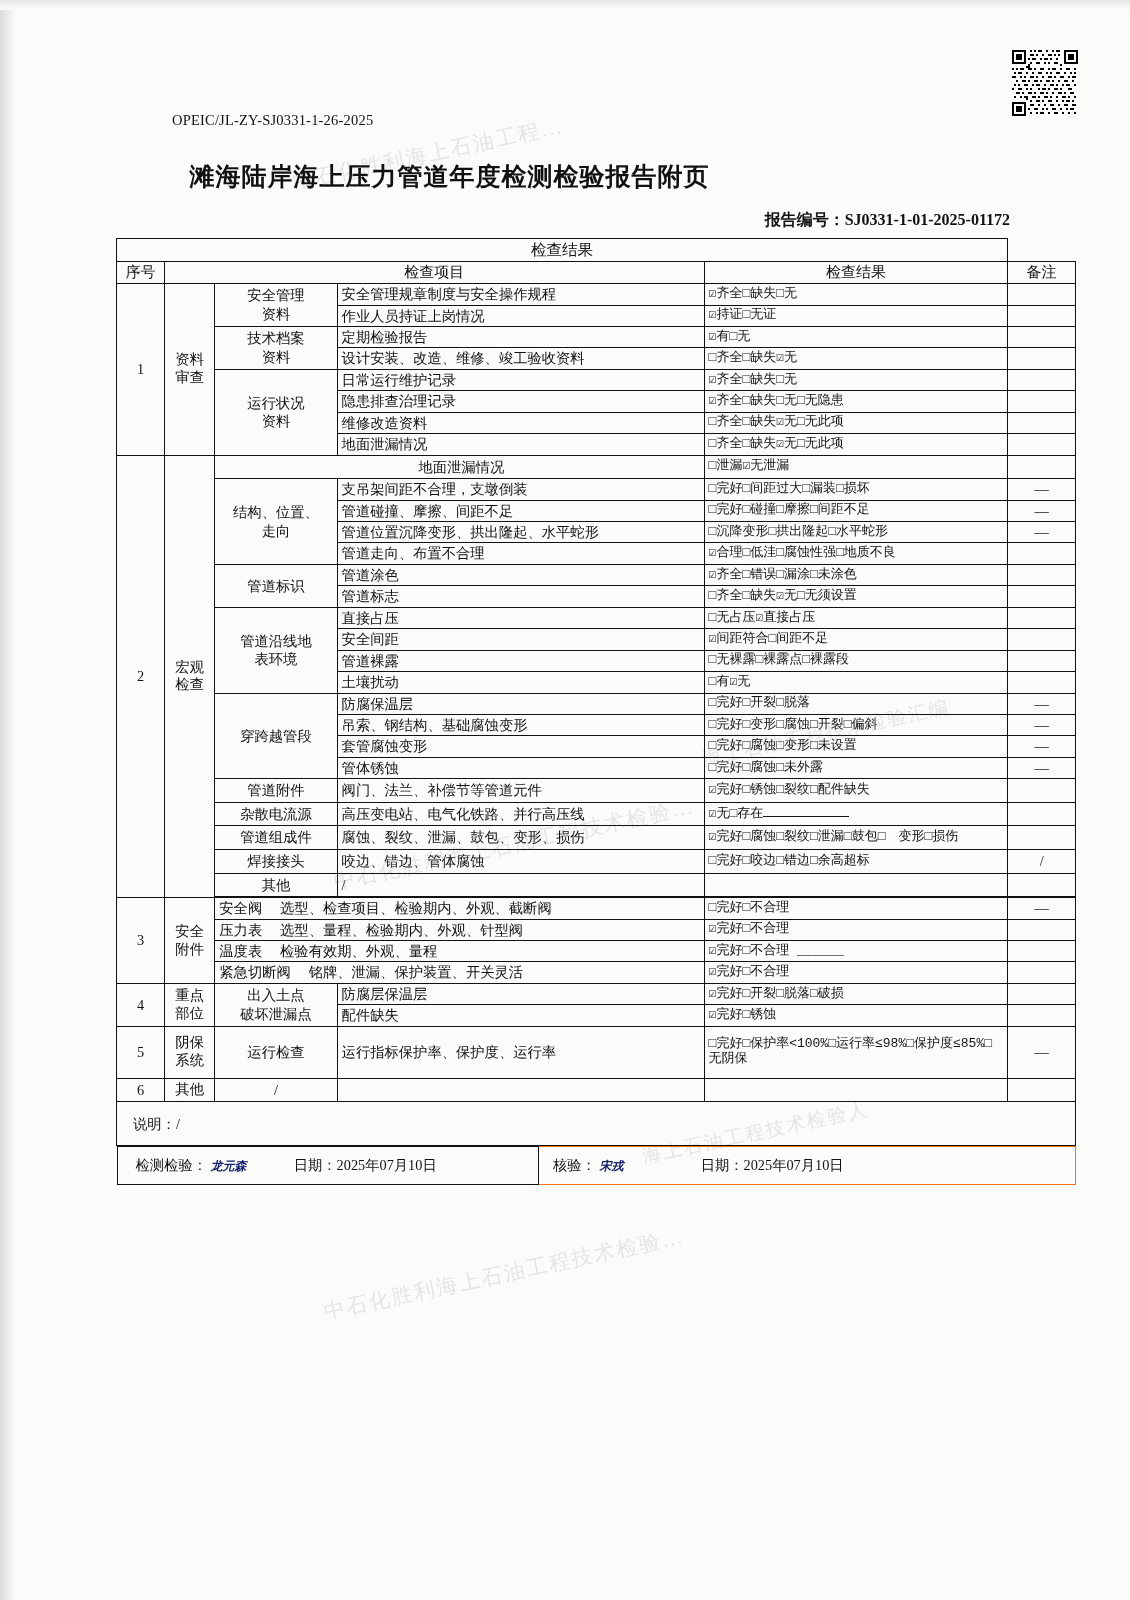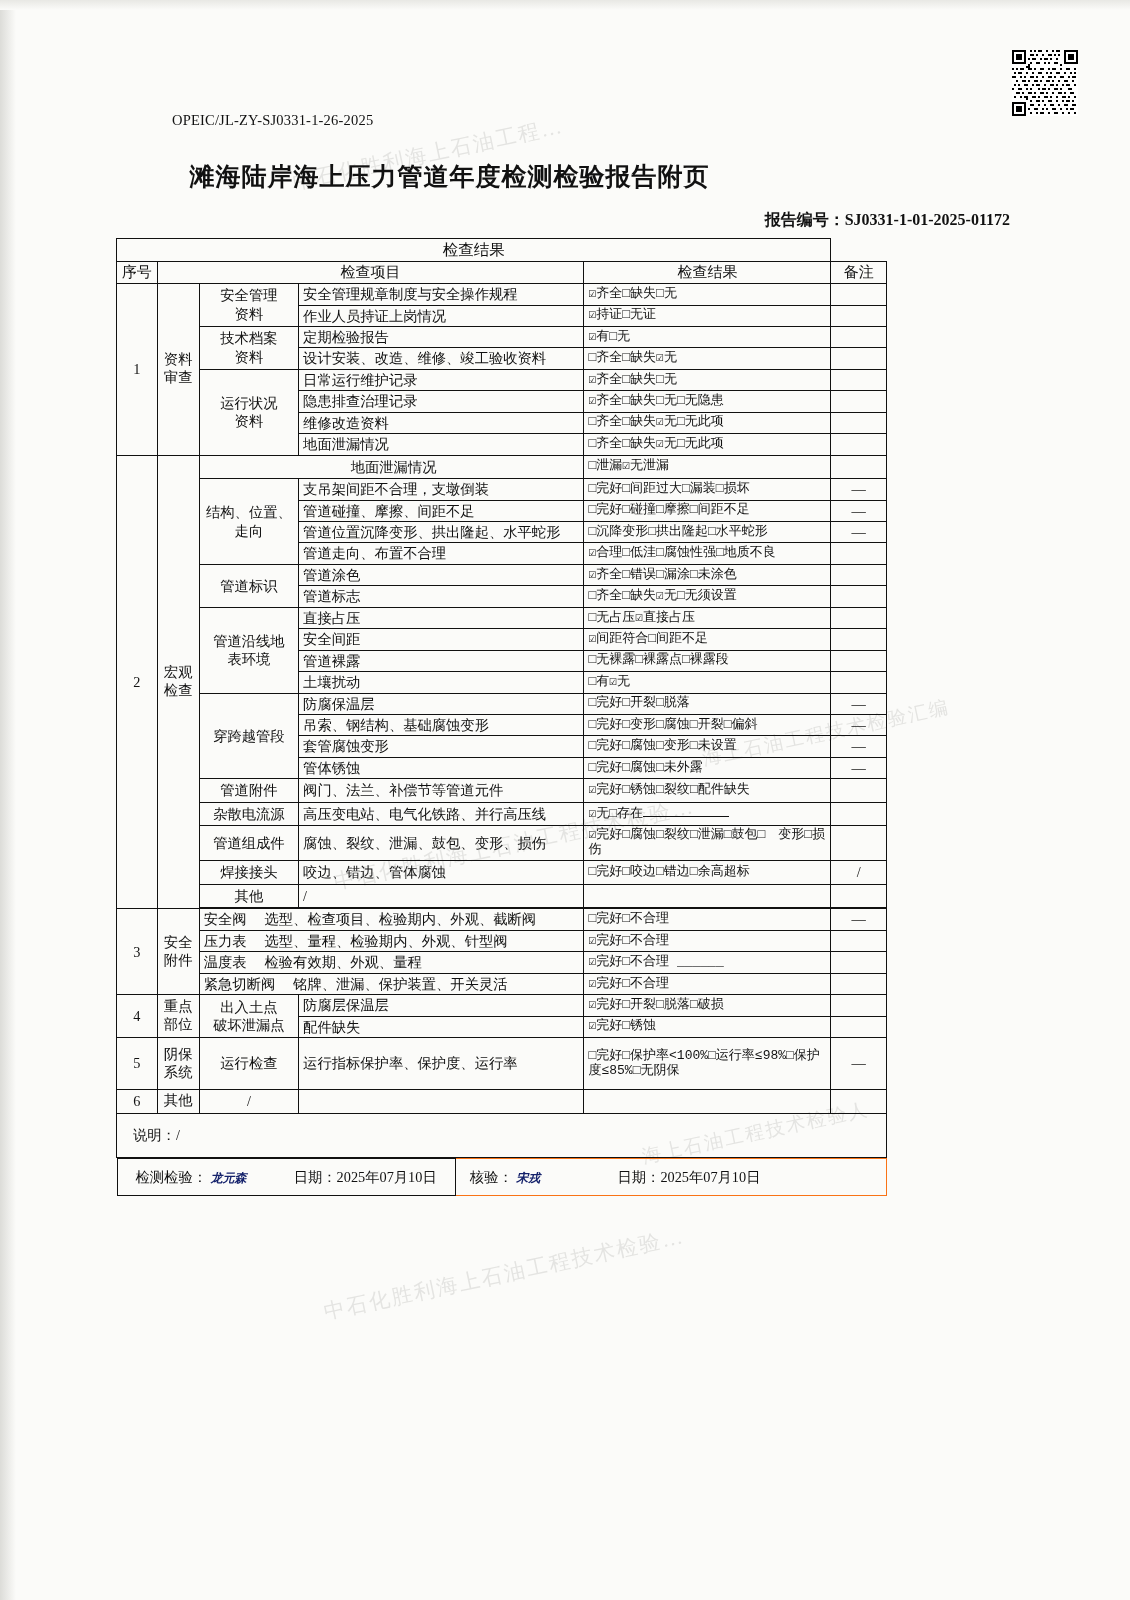--- a/index.html
+++ b/index.html
@@ -54,21 +54,21 @@
   .reportno {
     position: absolute;
     right: 120px; top: 210px;
     font-size: 16px;
     font-weight: bold;
   }
 
   table.main {
     position: absolute;
     left: 116px; top: 238px;
-    width: 771px;
+    width: 960px;
     border-collapse: collapse;
     font-size: 14.3px;
     line-height: 1.15;
   }
   table.main td, table.main th {
     border: 1px solid #111;
     padding: 2px 4px;
     vertical-align: middle;
     font-weight: normal;
   }

